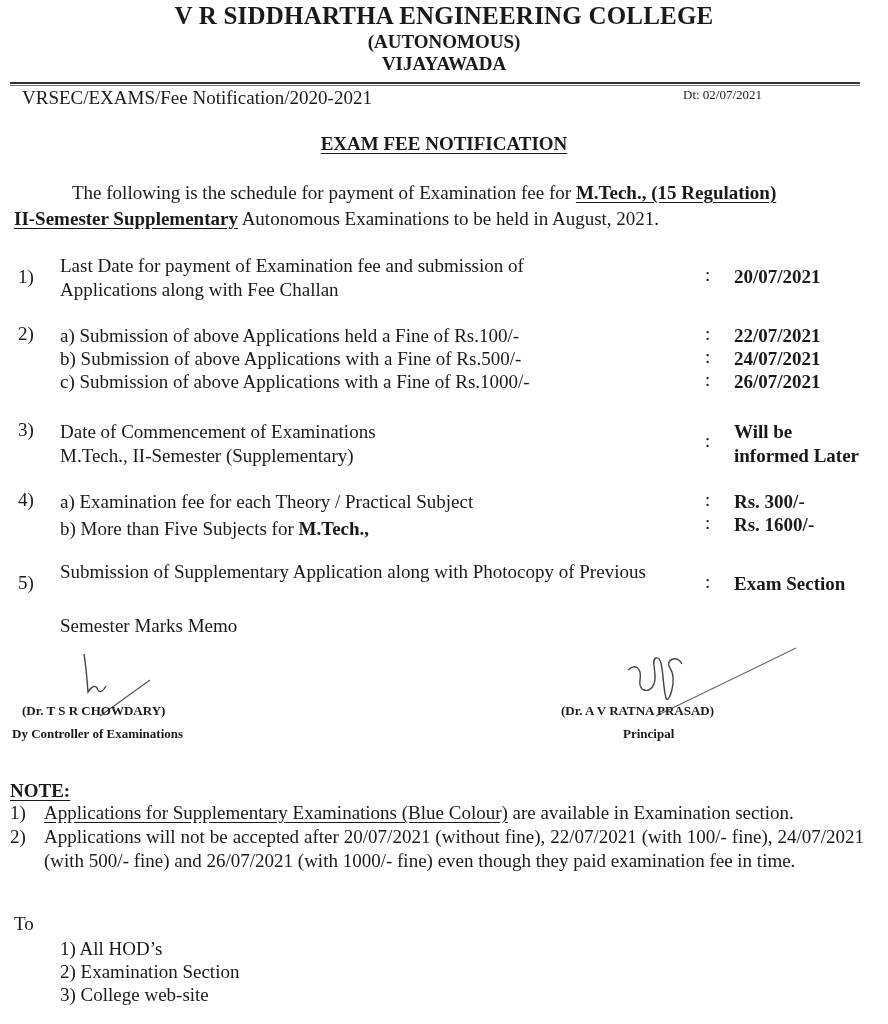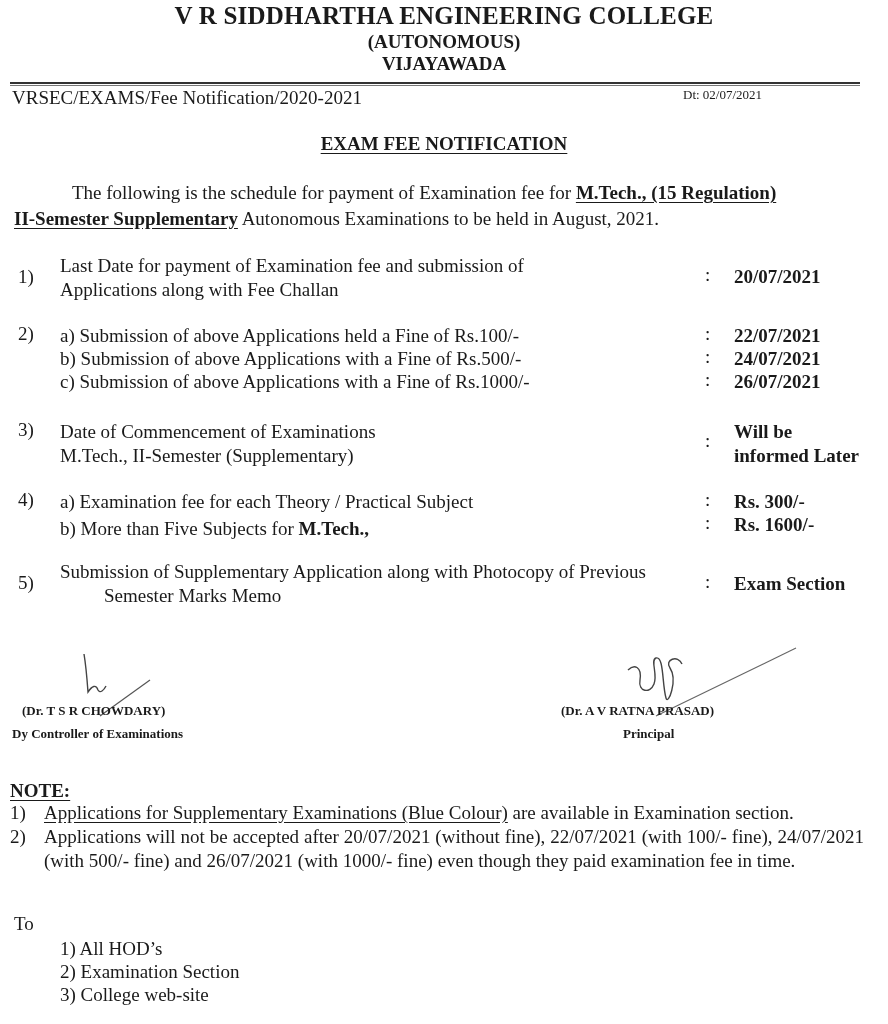--- a/index.html
+++ b/index.html
@@ -14,21 +14,21 @@
   .u { text-decoration: underline; text-underline-offset: 3px; }
 
   #college-name { top: 2px; font-size: 25px; font-weight: bold; letter-spacing: 0.2px; }
   #autonomous { top: 31px; font-size: 19px; font-weight: bold; }
   #city { top: 53px; font-size: 19px; font-weight: bold; }
 
   .rule { position: absolute; left: 10px; width: 850px; background: #333; }
   #rule1 { top: 82px; height: 2px; }
   #rule2 { top: 85px; height: 1px; background: #777; }
 
-  #ref-no { left: 12px; top: 87px; font-size: 19px; }
+  #ref-no { left: 22px; top: 87px; font-size: 19px; }
   #ref-date { left: 683px; top: 87px; font-size: 13px; }
 
   #notice-title { top: 133px; font-size: 19px; font-weight: bold; }
   #notice-title span { text-decoration: underline; text-underline-offset: 3px; }
 
   #intro { left: 14px; top: 180px; width: 856px; font-size: 19px; line-height: 26px; white-space: normal; }
   #intro .indent { display: inline-block; width: 58px; }
 
   .item-num { position: absolute; left: 18px; font-size: 19px; }
   .item-text { position: absolute; left: 60px; font-size: 19px; line-height: 25px; white-space: nowrap; }
@@ -97,21 +97,21 @@
   <div class="item-text" style="top:516px;"><span>b) More than Five Subjects for </span><span class="bold">M.Tech.,</span></div>
   <div class="colon" style="top:489px;">:</div>
   <div class="colon" style="top:512px;">:</div>
   <div class="val" style="top:489px;">Rs. 300/-</div>
   <div class="val" style="top:512px;">Rs. 1600/-</div>
 </div>
 
 <div>
   <div class="item-num" style="top:572px;">5)</div>
   <div class="item-text" style="top:559px;">Submission of Supplementary Application along with Photocopy of Previous</div>
-  <div class="item-text" style="top:583px;margin-left:44px;">Semester Marks Memo</div>
+  <div class="item-text" style="top:613px;">Semester Marks Memo</div>
   <div class="colon" style="top:571px;">:</div>
   <div class="val" style="top:571px;">Exam Section</div>
 </div>
 
 <svg class="sig" style="left:78px; top:650px;" width="90" height="70" viewBox="0 0 90 70">
   <path d="M6 4 C 8 16, 9 28, 10 42 C 14 36, 18 34, 20 40 C 22 44, 26 40, 28 36" fill="none" stroke="#444" stroke-width="1.4"></path>
   <path d="M22 66 L 72 30" fill="none" stroke="#555" stroke-width="1.2"></path>
 </svg>
 <div class="abs sig-name" style="left:22px; top:703px;">(Dr. T S R CHOWDARY)</div>
 <div class="abs sig-name" style="left:12px; top:726px;">Dy Controller of Examinations</div>

